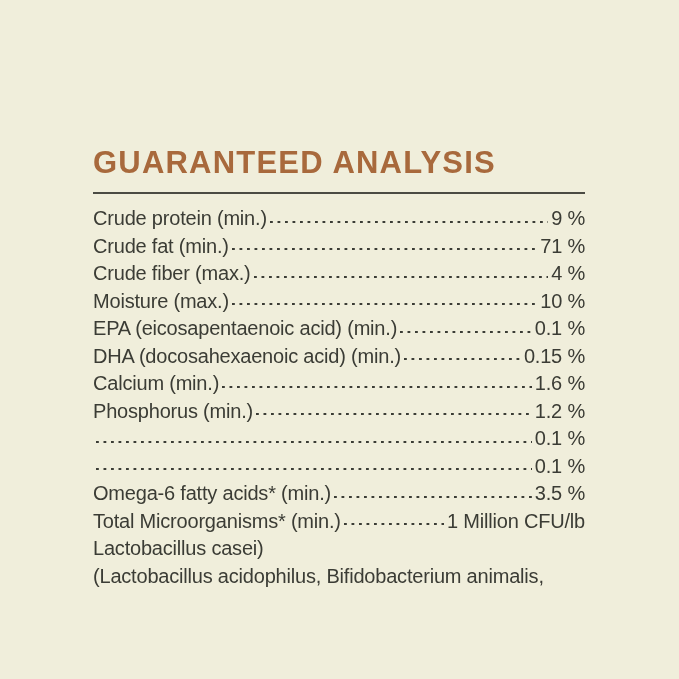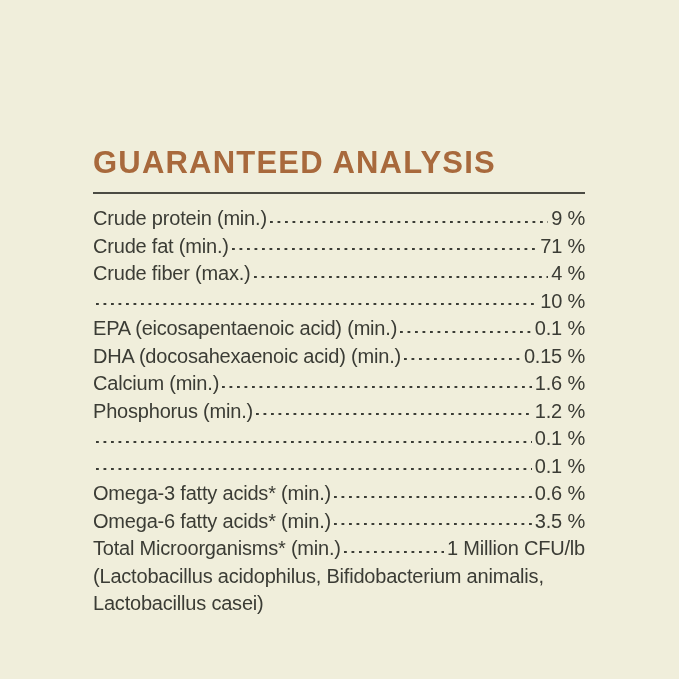--- a/index.html
+++ b/index.html
@@ -97,20 +97,21 @@
       <span class="value">71 %</span>
     </div>
 
     <div class="row">
       <span class="label">Crude fiber (max.)</span>
       <span class="dots"></span>
       <span class="value">4 %</span>
     </div>
 
     <div class="row">
+      <span class="label">Moisture (max.)</span>
       <span class="dots"></span>
       <span class="value">10 %</span>
     </div>
 
     <div class="row">
       <span class="label">EPA (eicosapentaenoic acid) (min.)</span>
       <span class="dots"></span>
       <span class="value">0.1 %</span>
     </div>
 
@@ -135,35 +136,30 @@
     <div class="row">
       <span class="dots"></span>
       <span class="value">0.1 %</span>
     </div>
 
     <div class="row">
       <span class="dots"></span>
       <span class="value">0.1 %</span>
     </div>
 
-    <div class="row">
-      <span class="label">Omega-3 fatty acids* (min.)</span>
-      <span class="dots"></span>
-      <span class="value">0.6 %</span>
-    </div>
 
     <div class="row">
       <span class="label">Omega-6 fatty acids* (min.)</span>
       <span class="dots"></span>
       <span class="value">3.5 %</span>
     </div>
 
     <div class="row">
       <span class="label">Total Microorganisms* (min.)</span>
       <span class="dots"></span>
       <span class="value">1 Million CFU/lb</span>
     </div>
 
+    <div class="footnote-line">Lactobacillus casei)</div>
     <div class="footnote-line">(Lactobacillus acidophilus, Bifidobacterium animalis,</div>
-    <div class="footnote-line">Lactobacillus casei)</div>
 
   </div>
 </div>
 
 </body></html>

